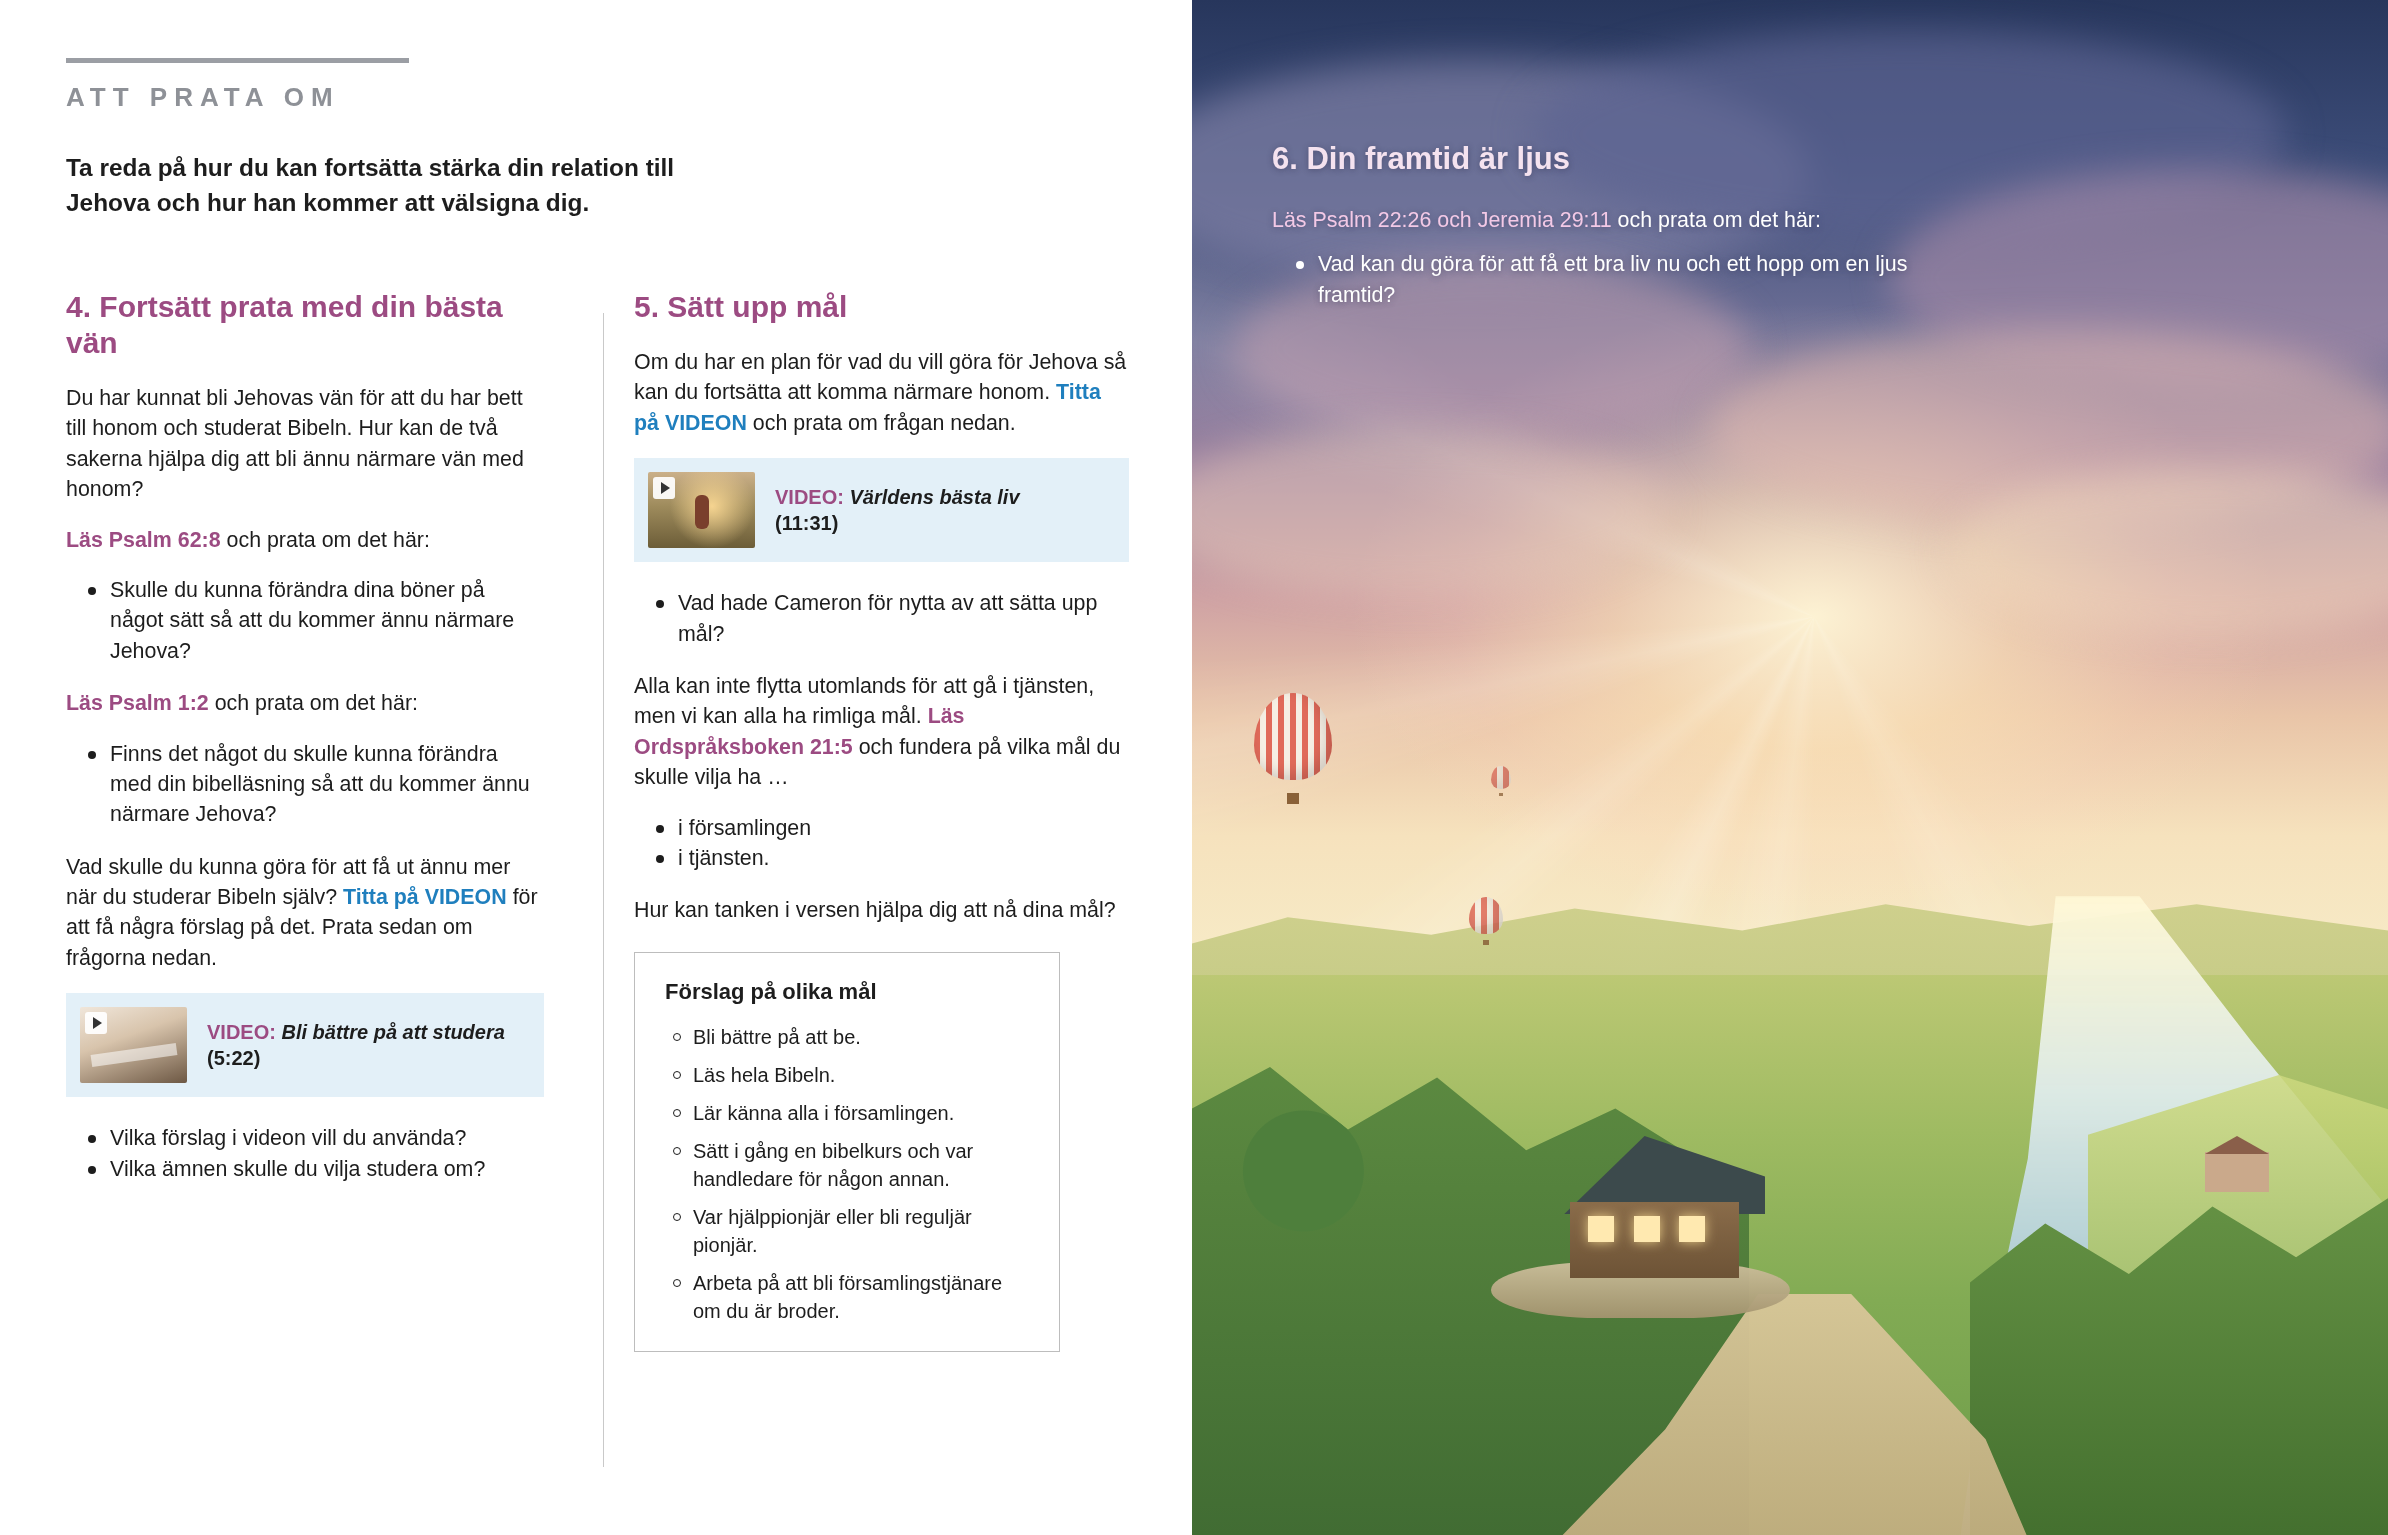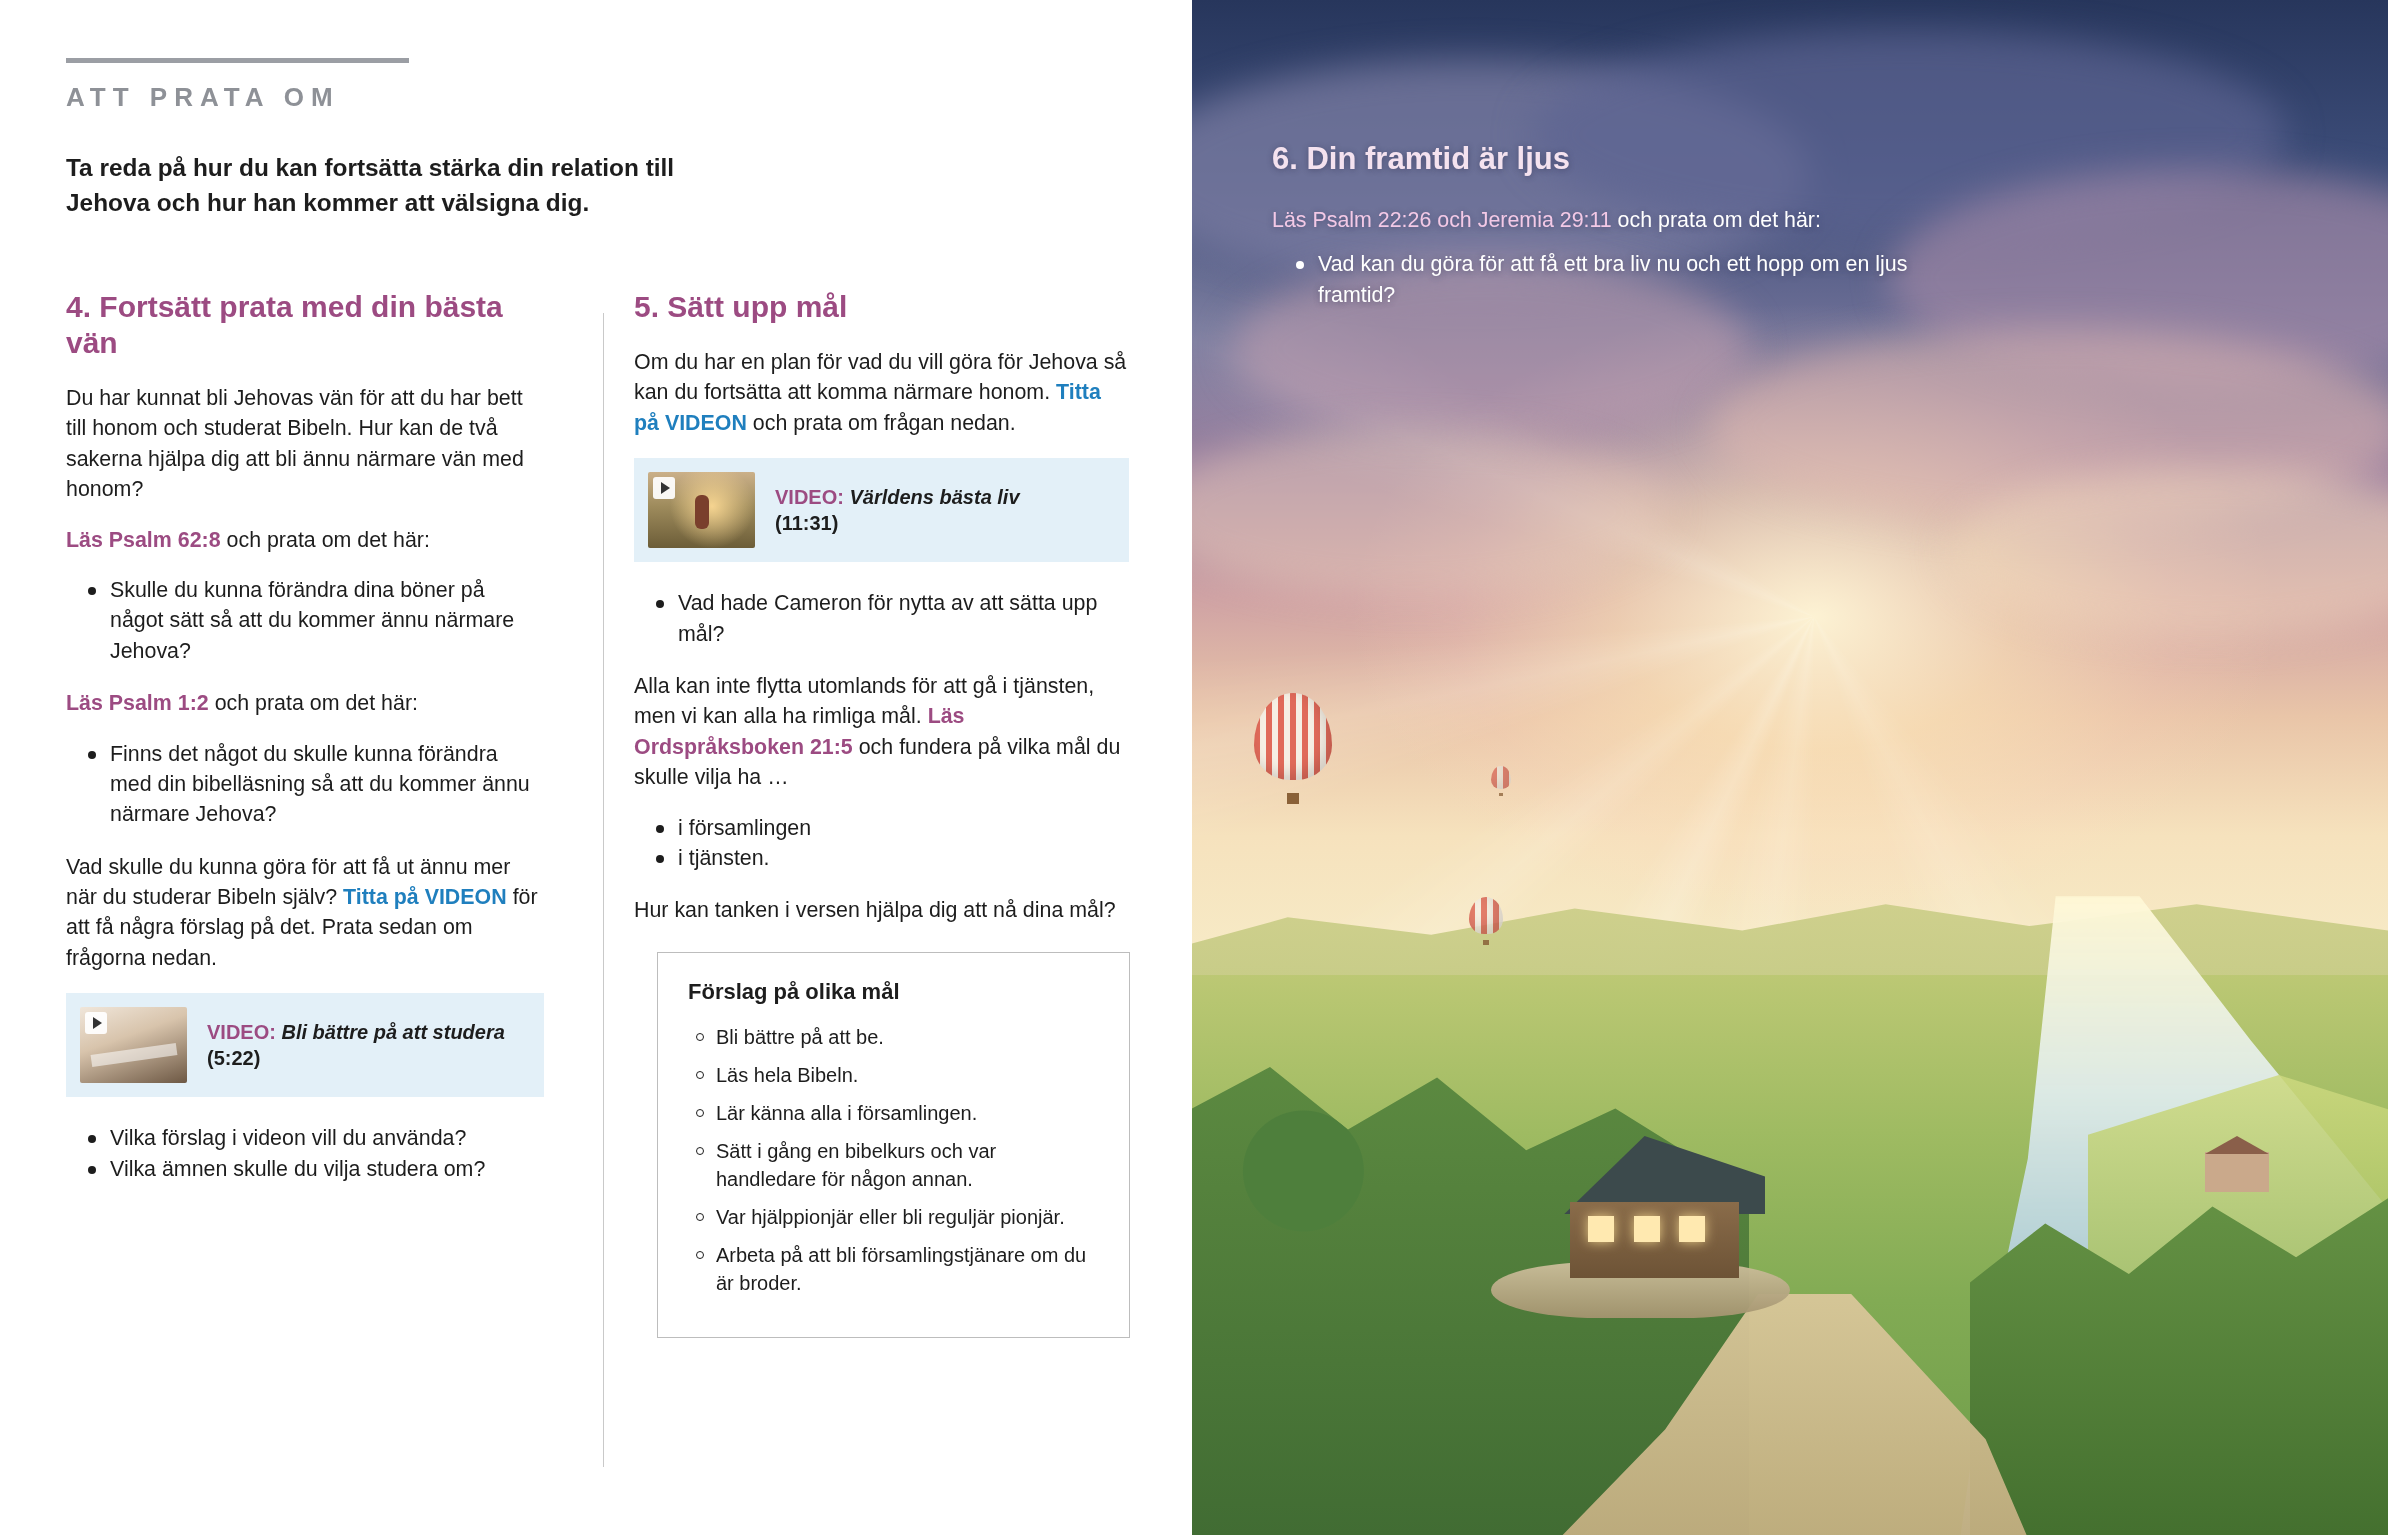--- a/index.html
+++ b/index.html
@@ -213,24 +213,23 @@
   .video-title {
     font-style: italic;
     font-weight: bold;
   }
   .video-dur { font-weight: bold; }
 
   
   .goalbox {
     border: 1px solid #bdbdbd;
     margin-top: 26px;
-    padding: 26px 30px 30px 30px;
+    padding: 26px 30px 16px 30px;
     box-sizing: border-box;
-    width: 473px;
-    margin-left: 23px;
+    width: 426px;
   }
   .goalbox h3 {
     margin: 0 0 18px 0;
     font-size: 22px;
     color: #1d1d1d;
     font-weight: bold;
   }
   ul.hollow {
     margin: 0;
     padding-left: 28px;

